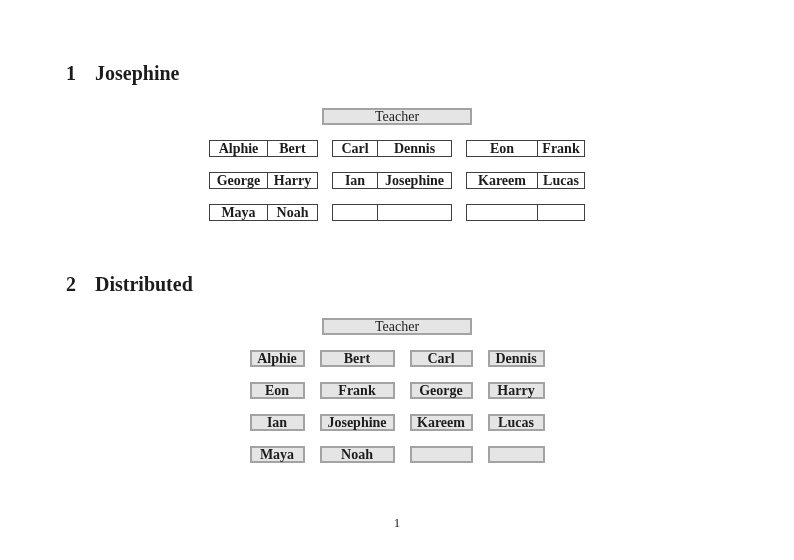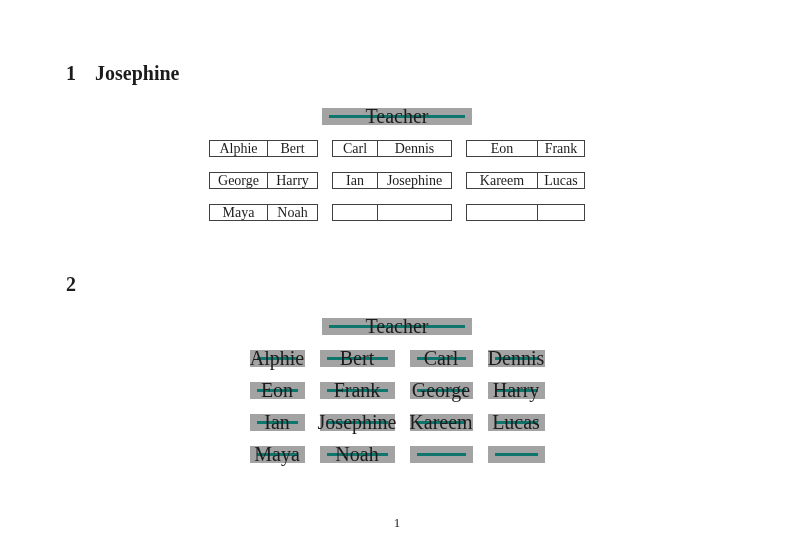--- a/index.html
+++ b/index.html
@@ -34,33 +34,33 @@
     left: 0;
     width: 794px;
     display: flex;
     flex-direction: column;
     align-items: center;
     gap: 15px;
   }
   .d1 { top: 108px; }
   .d2 { top: 318px; }
 
-  .row { display: flex; justify-content: center; }
+  .row { display: flex; justify-content: center; font-weight: bold; }
   .d1 .row { gap: 14px; }
   .d2 .row { gap: 15px; }
 
   .box {
     box-sizing: border-box;
     height: 17px;
-    border: 7px solid #a3a3a3;
-    background: #0f766e;
+    border: 2px solid #a3a3a3;
+    background: #e5e5e5;
     display: flex;
     align-items: center;
     justify-content: center;
-    font-size: 20px;
+    font-size: 14px;
     line-height: 15px;
   }
   .teacher { width: 150px; }
 
   .pair {
     box-sizing: border-box;
     height: 17px;
     border: 1px solid #404040;
     background: #ffffff;
     display: flex;
@@ -153,20 +153,21 @@
       </div>
       <div class="pair">
         <div class="pcell wC1"></div>
         <div class="pcell wC2 second"></div>
       </div>
     </div>
   </div>
 
   <div class="heading h2">
     <span class="num">2</span>
+    <span class="title">Distributed</span>
   </div>
 
   <div class="diagram d2">
     <div class="box teacher">Teacher</div>
 
     <div class="row">
       <div class="box w2a">Alphie</div>
       <div class="box w2b">Bert</div>
       <div class="box w2c">Carl</div>
       <div class="box w2d">Dennis</div>

